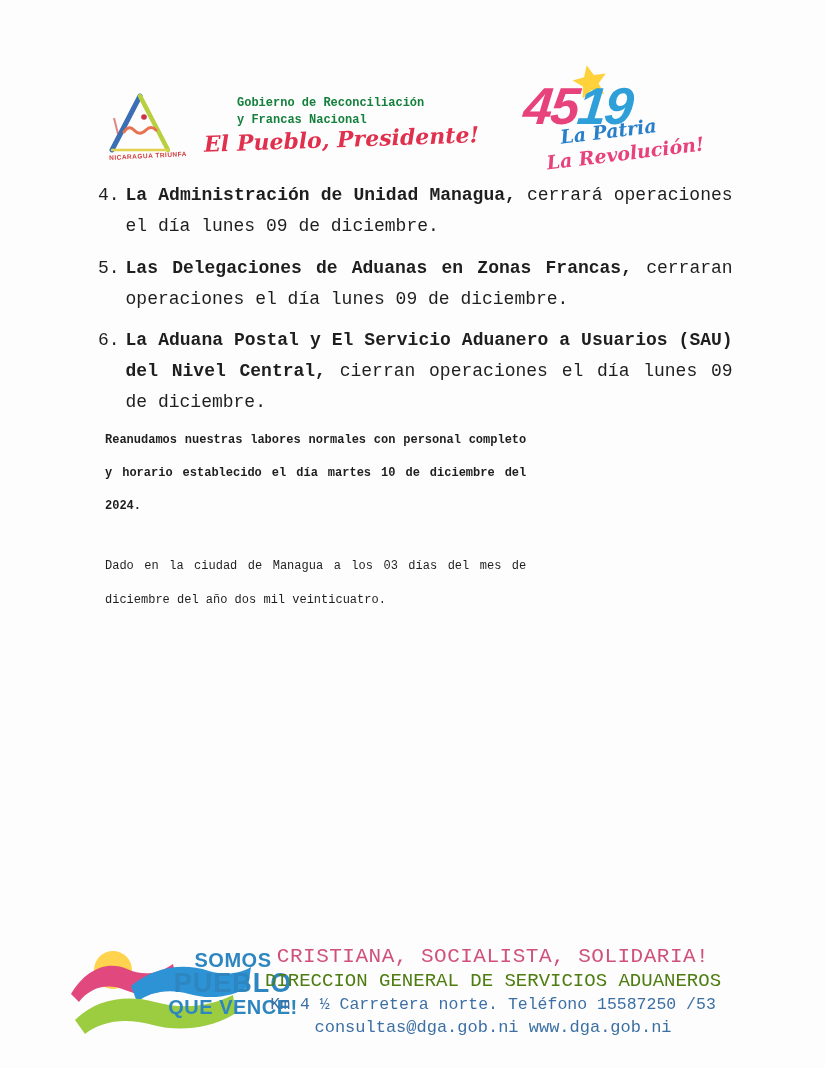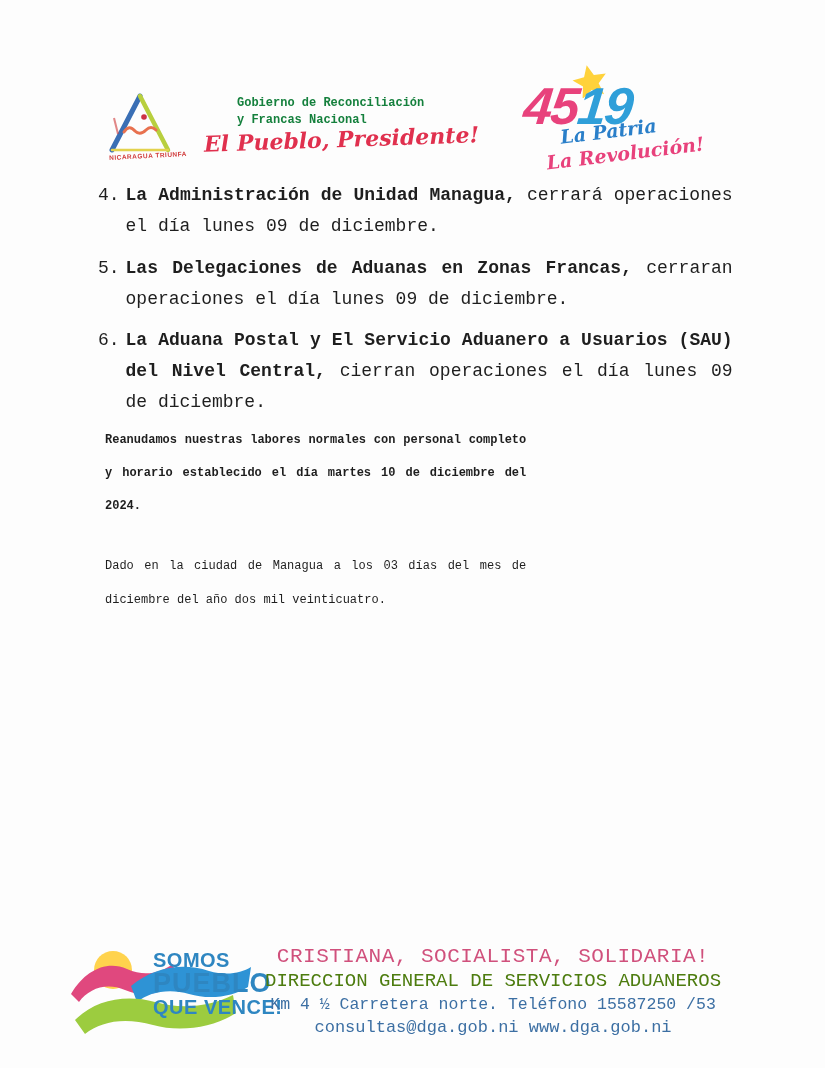--- a/index.html
+++ b/index.html
@@ -63,21 +63,21 @@
   .signature {
     position:absolute; left:117px; top:643px;
     font-size:18px; font-weight:bold; font-style:italic; white-space:nowrap;
   }
 
   
   .footer { position:absolute; left:65px; top:938px; width:700px; height:110px; }
   .flag-logo { position:absolute; left:0; top:2px; width:190px; height:100px; }
   .flag-svg { position:absolute; left:0; top:4px; }
   .flag-text {
-    position:absolute; left:88px; top:10px; width:160px; text-align:left;
+    position:absolute; left:88px; top:10px; width:160px; text-align:center;
     font-family:"Liberation Sans", sans-serif; font-weight:bold; color:#2e86c1;
     line-height:1.0; letter-spacing:.5px;
   }
   .flag-text .l1 { font-size:20px; }
   .flag-text .l2 { font-size:27px; letter-spacing:1px; }
   .flag-text .l3 { font-size:20px; }
 
   .footer-text { position:absolute; left:200px; top:6px; white-space:nowrap;text-align:center; }
   .footer-slogan { font-size:21px; line-height:25px; color:#d0507c; letter-spacing:.5px; }
   .footer-org    { font-size:19px; line-height:24px; color:#4d7c0f; }

